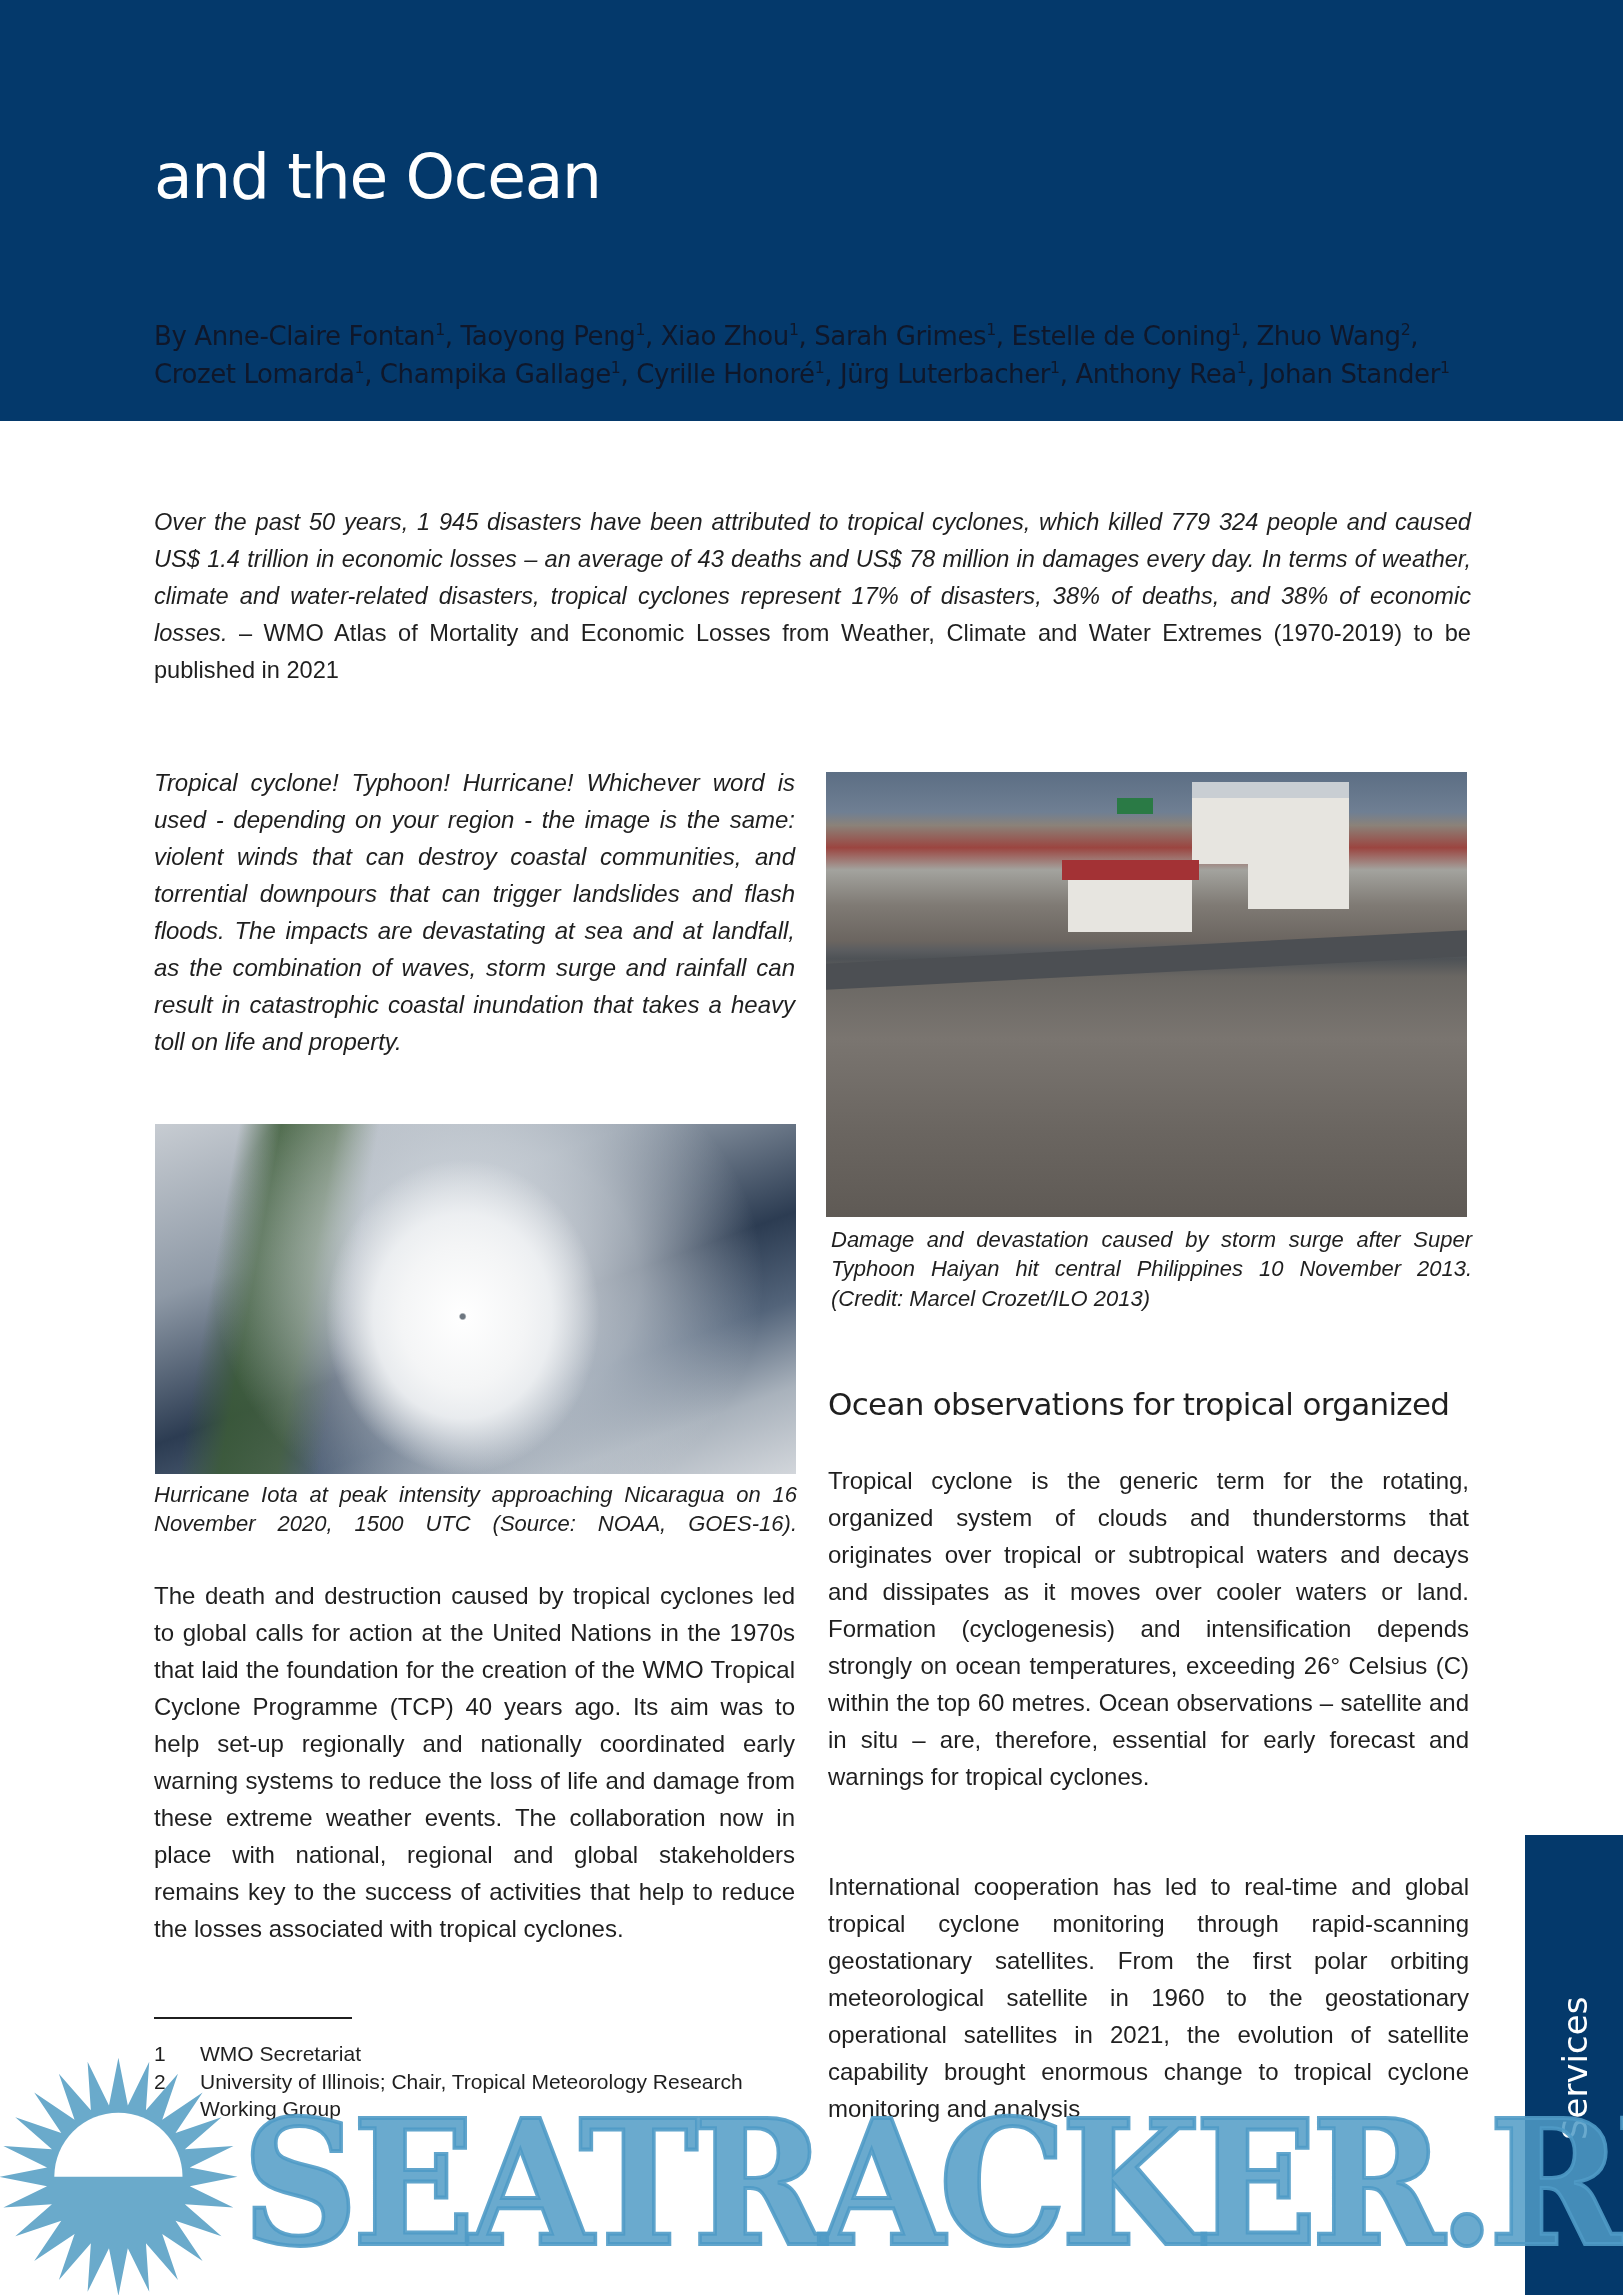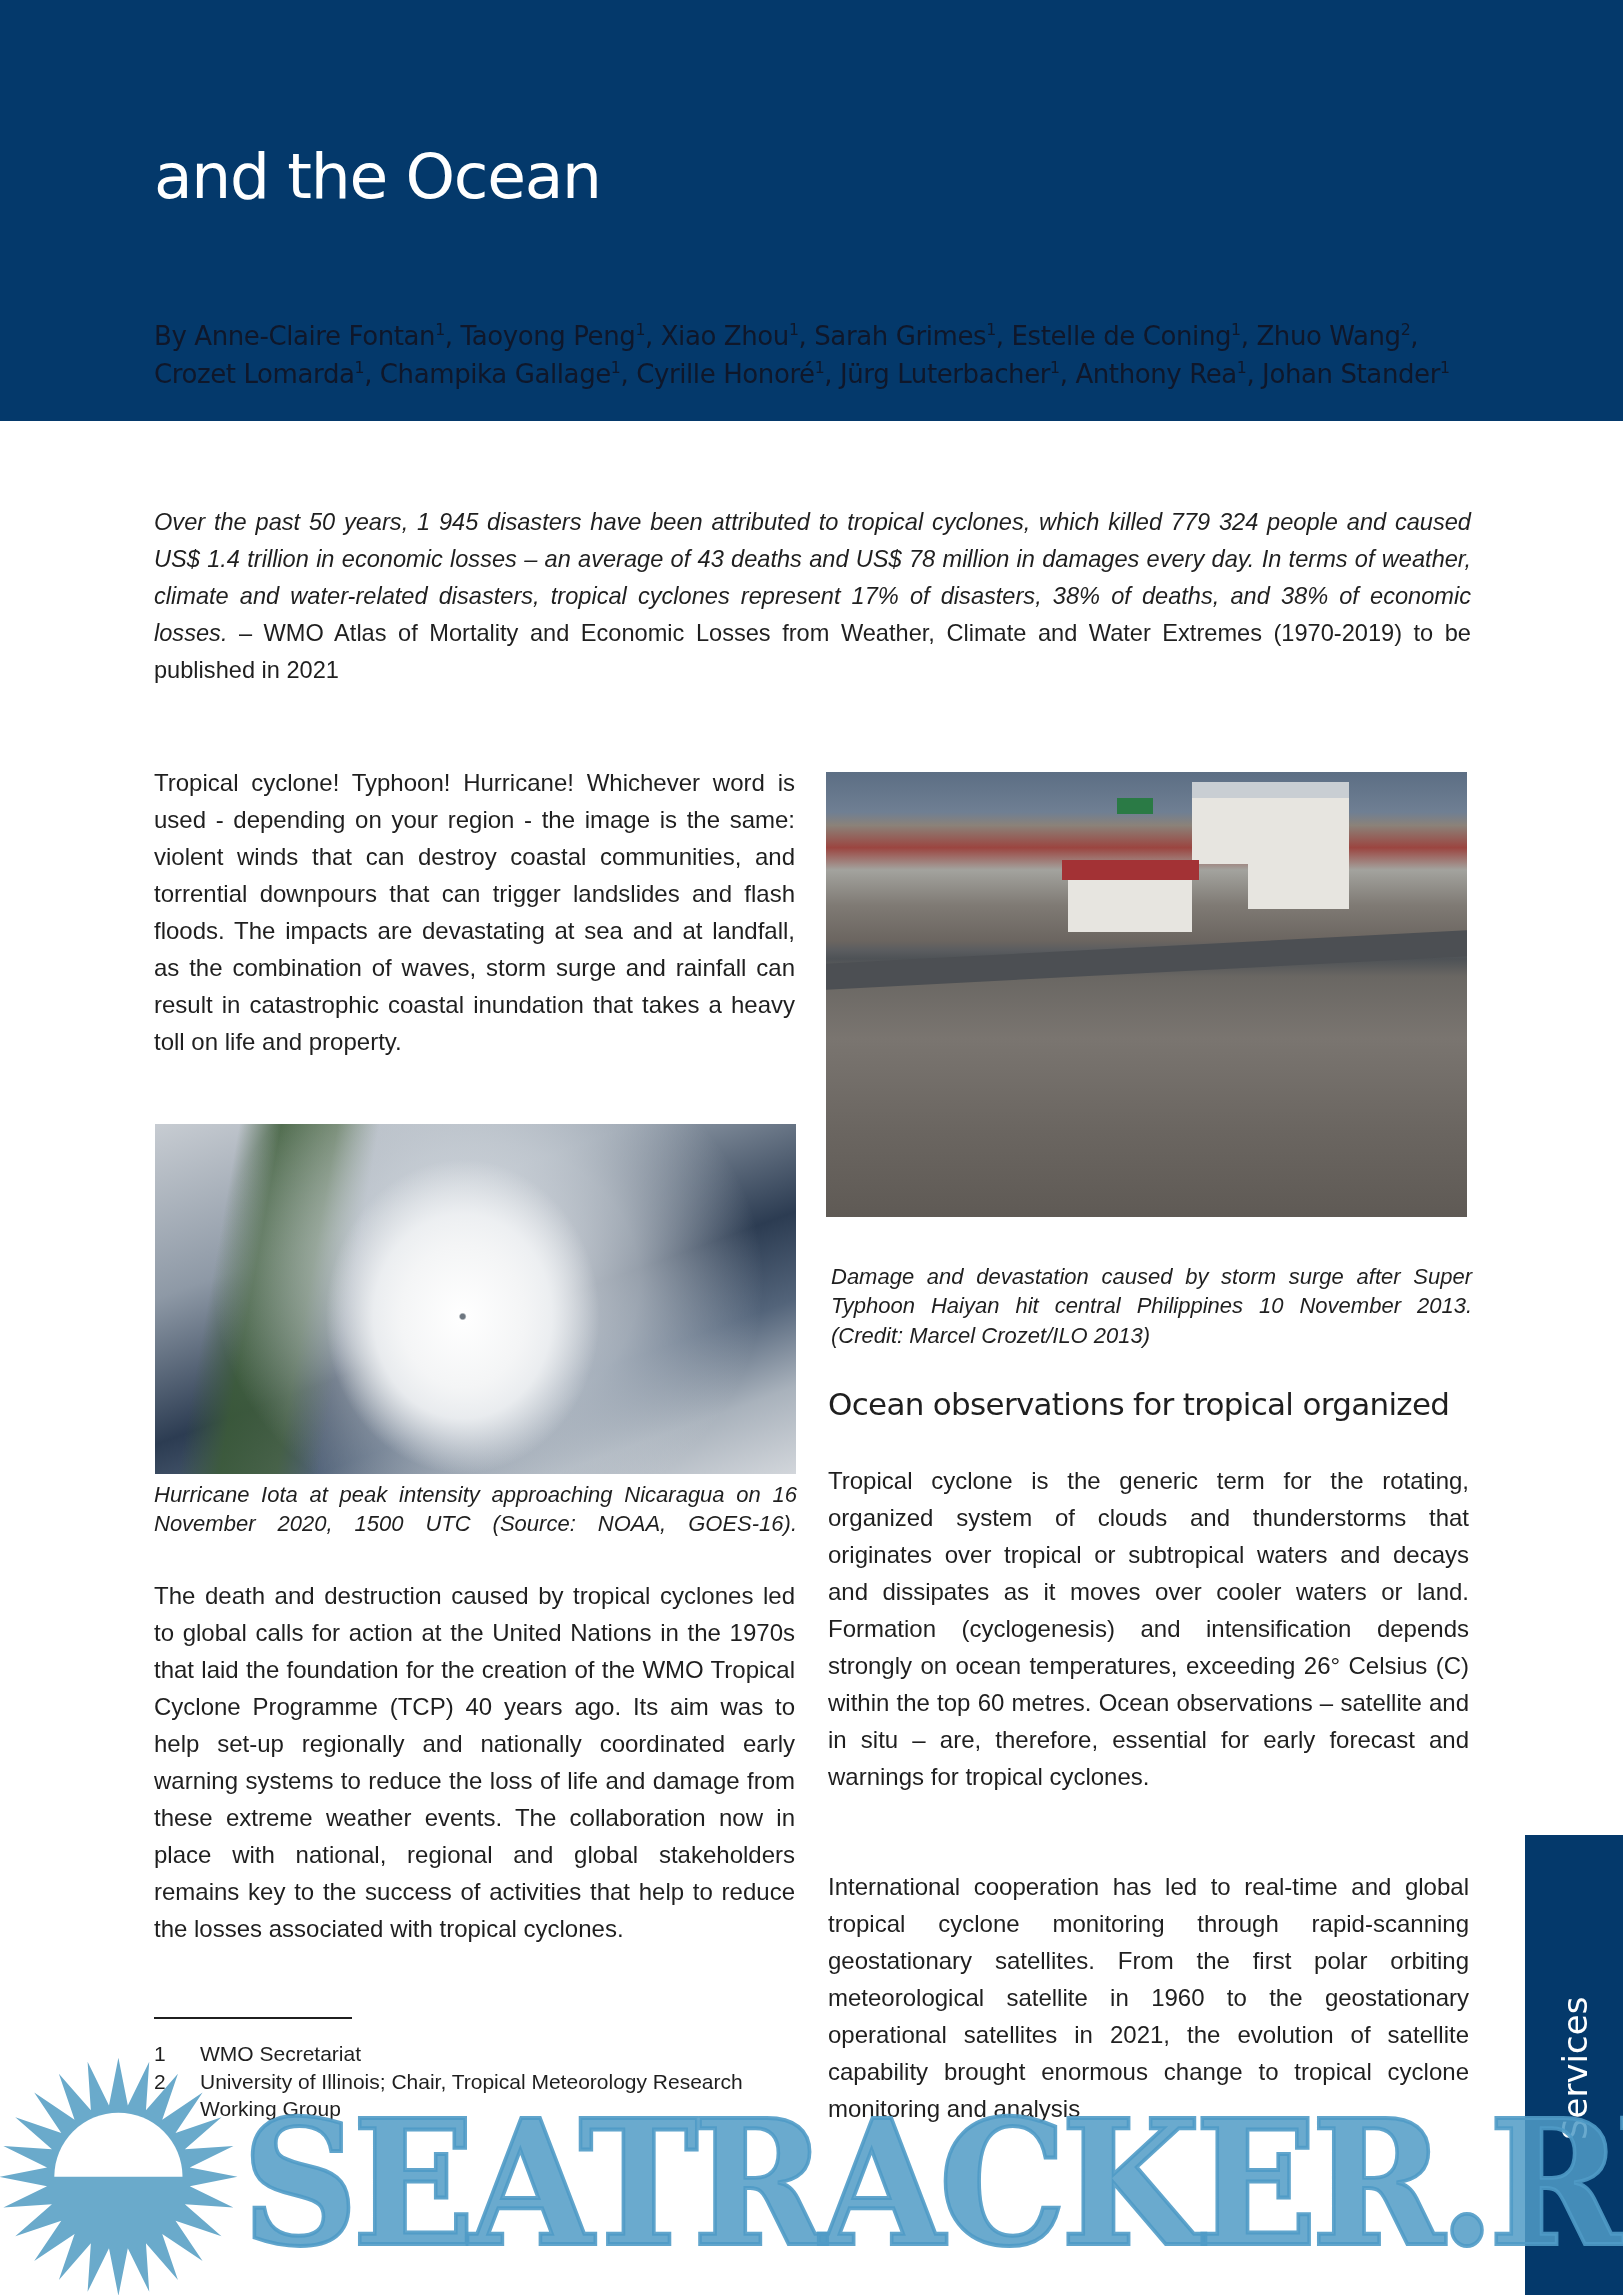--- a/index.html
+++ b/index.html
@@ -28,21 +28,21 @@
 
   .quote {
     position: absolute; left: 154px; top: 504px; width: 1317px;
     font-size: 23.6px; line-height: 37px; text-align: justify; color: #1f1f1f;
   }
   .quote .it { font-style: italic; }
 
   .col { position: absolute; font-size: 24px; line-height: 37px; text-align: justify; color: #1f1f1f; }
   .col-left { left: 154px; width: 641px; }
   .col-right { left: 828px; width: 641px; }
-  .p1 { top: 764px; }
+  .p1 { top: 764px; font-style: italic; }
   .p2 { top: 1577px; }
   .p3 { top: 1462px; }
   .p4 { top: 1868px; }
   .col p { margin: 0; }
 
   .photo { position: absolute; overflow: hidden; }
   .photo-hurricane {
     left: 155px; top: 1124px; width: 641px; height: 350px;
     background:
       radial-gradient(ellipse 3.9px 3.9px at 48% 55%, #6d7680 0, #6d7680 60%, transparent 100%),
@@ -63,21 +63,21 @@
   .photo-devastation .house {
     position: absolute; background: #e7e5e0;
   }
   .photo-devastation .roof { position: absolute; background: #a33235; }
 
   .caption {
     position: absolute; font-style: italic; font-size: 22px; line-height: 29.4px;
     color: #1f1f1f; text-align: justify;
   }
   .cap-hurricane { left: 154px; top: 1480px; width: 643px; text-align-last: justify; }
-  .cap-devastation { left: 831px; top: 1225px; width: 641px; margin-top: 37px; }
+  .cap-devastation { left: 831px; top: 1225px; width: 641px; }
 
   .section-heading {
     position: absolute; left: 828px; top: 1385px; margin: 0;
     font-family: "DejaVu Sans", sans-serif; font-weight: normal;
     font-size: 31px; line-height: 39px; color: #1f1f1f; letter-spacing: -0.7px;
   }
 
   .fn-rule { position: absolute; left: 154px; top: 2017px; width: 198px; height: 2px; background: #1f1f1f; }
   .footnotes { position: absolute; left: 154px; top: 2040px; width: 654px; font-size: 21px; line-height: 27.5px; color: #1f1f1f; }
   .fn { display: flex; }

